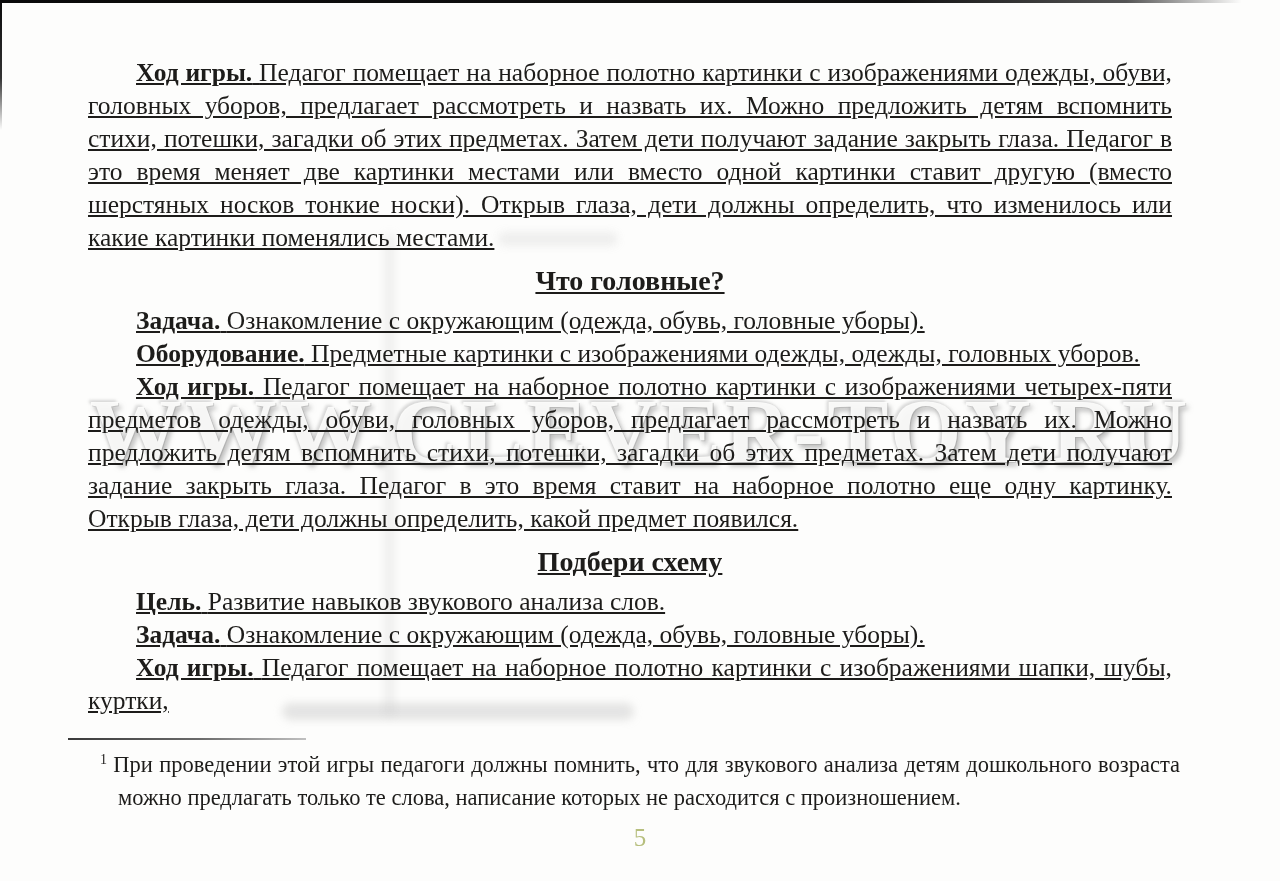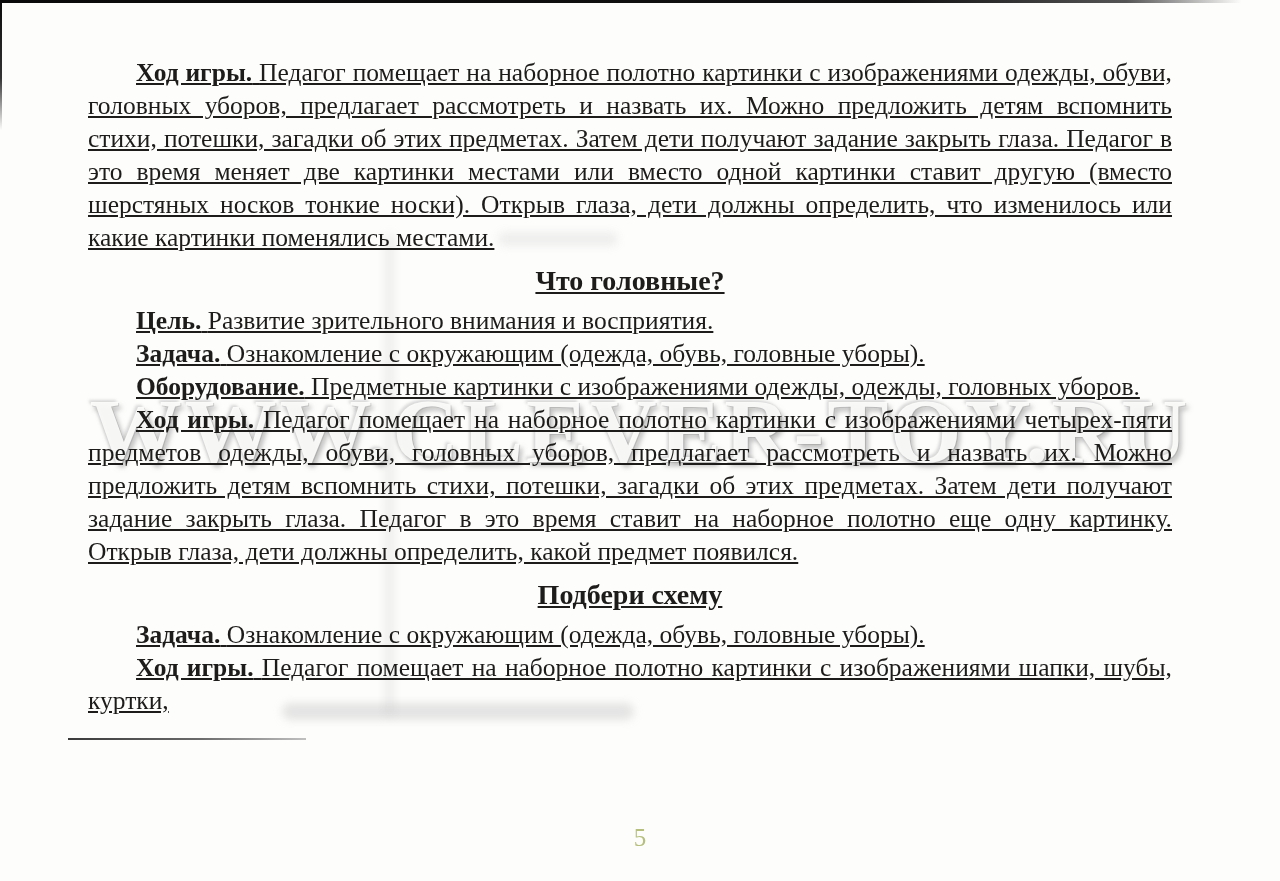--- a/index.html
+++ b/index.html
@@ -123,30 +123,31 @@
   <div class="smudge smudge-a"></div>
   <div class="smudge smudge-b"></div>
   <div class="gutter-streak"></div>
 
   <main class="content">
 
     <p class="para"><b class="lead">Ход игры.</b> <span>Педагог помещает на наборное полотно картинки с изображениями одежды, обуви, головных уборов, предлагает рассмотреть и назвать их. Можно предложить детям вспомнить стихи, потешки, загадки об этих предметах. Затем дети получают задание закрыть глаза. Педагог в это время меняет две картинки местами или вместо одной картинки ставит другую (вместо шерстяных носков тонкие носки). Открыв глаза, дети должны определить, что изменилось или какие картинки поменялись местами.</span></p>
 
     <h2 class="section-title">Что головные?</h2>
 
-    <p class="item"><b class="lead">Цель.</b> <span>Развитие зрительного внимания и восприятия.</span></p>
     <p class="item"><b class="lead">Задача.</b> <span>Ознакомление с окружающим (одежда, обувь, головные уборы).</span></p>
     <p class="item"><b class="lead">Оборудование.</b> <span>Предметные картинки с изображениями одежды, одежды, головных уборов.</span></p>
     <p class="para"><b class="lead">Ход игры.</b> <span>Педагог помещает на наборное полотно картинки с изображениями четырех-пяти предметов одежды, обуви, головных уборов, предлагает рассмотреть и назвать их. Можно предложить детям вспомнить стихи, потешки, загадки об этих предметах. Затем дети получают задание закрыть глаза. Педагог в это время ставит на наборное полотно еще одну картинку. Открыв глаза, дети должны определить, какой предмет появился.</span></p>
 
     <h2 class="section-title">Подбери схему</h2>
 
+    <p class="item"><b class="lead">Цель.</b> <span>Развитие навыков звукового анализа слов.</span></p>
     <p class="item"><b class="lead">Задача.</b> <span>Ознакомление с окружающим (одежда, обувь, головные уборы).</span></p>
     <p class="para"><b class="lead">Ход игры.</b> <span>Педагог помещает на наборное полотно картинки с изображениями шапки, шубы, куртки,</span></p>
 
   </main>
 
   <div class="footnote-rule"></div>
 
+  <div class="footnote"><sup>1</sup> <span>При проведении этой игры педагоги должны помнить, что для звукового анализа детям дошкольного возраста можно предлагать только те слова, написание которых не расходится с произношением.</span></div>
 
   <div class="page-number">5</div>
 
 </div>
 
 </body></html>

